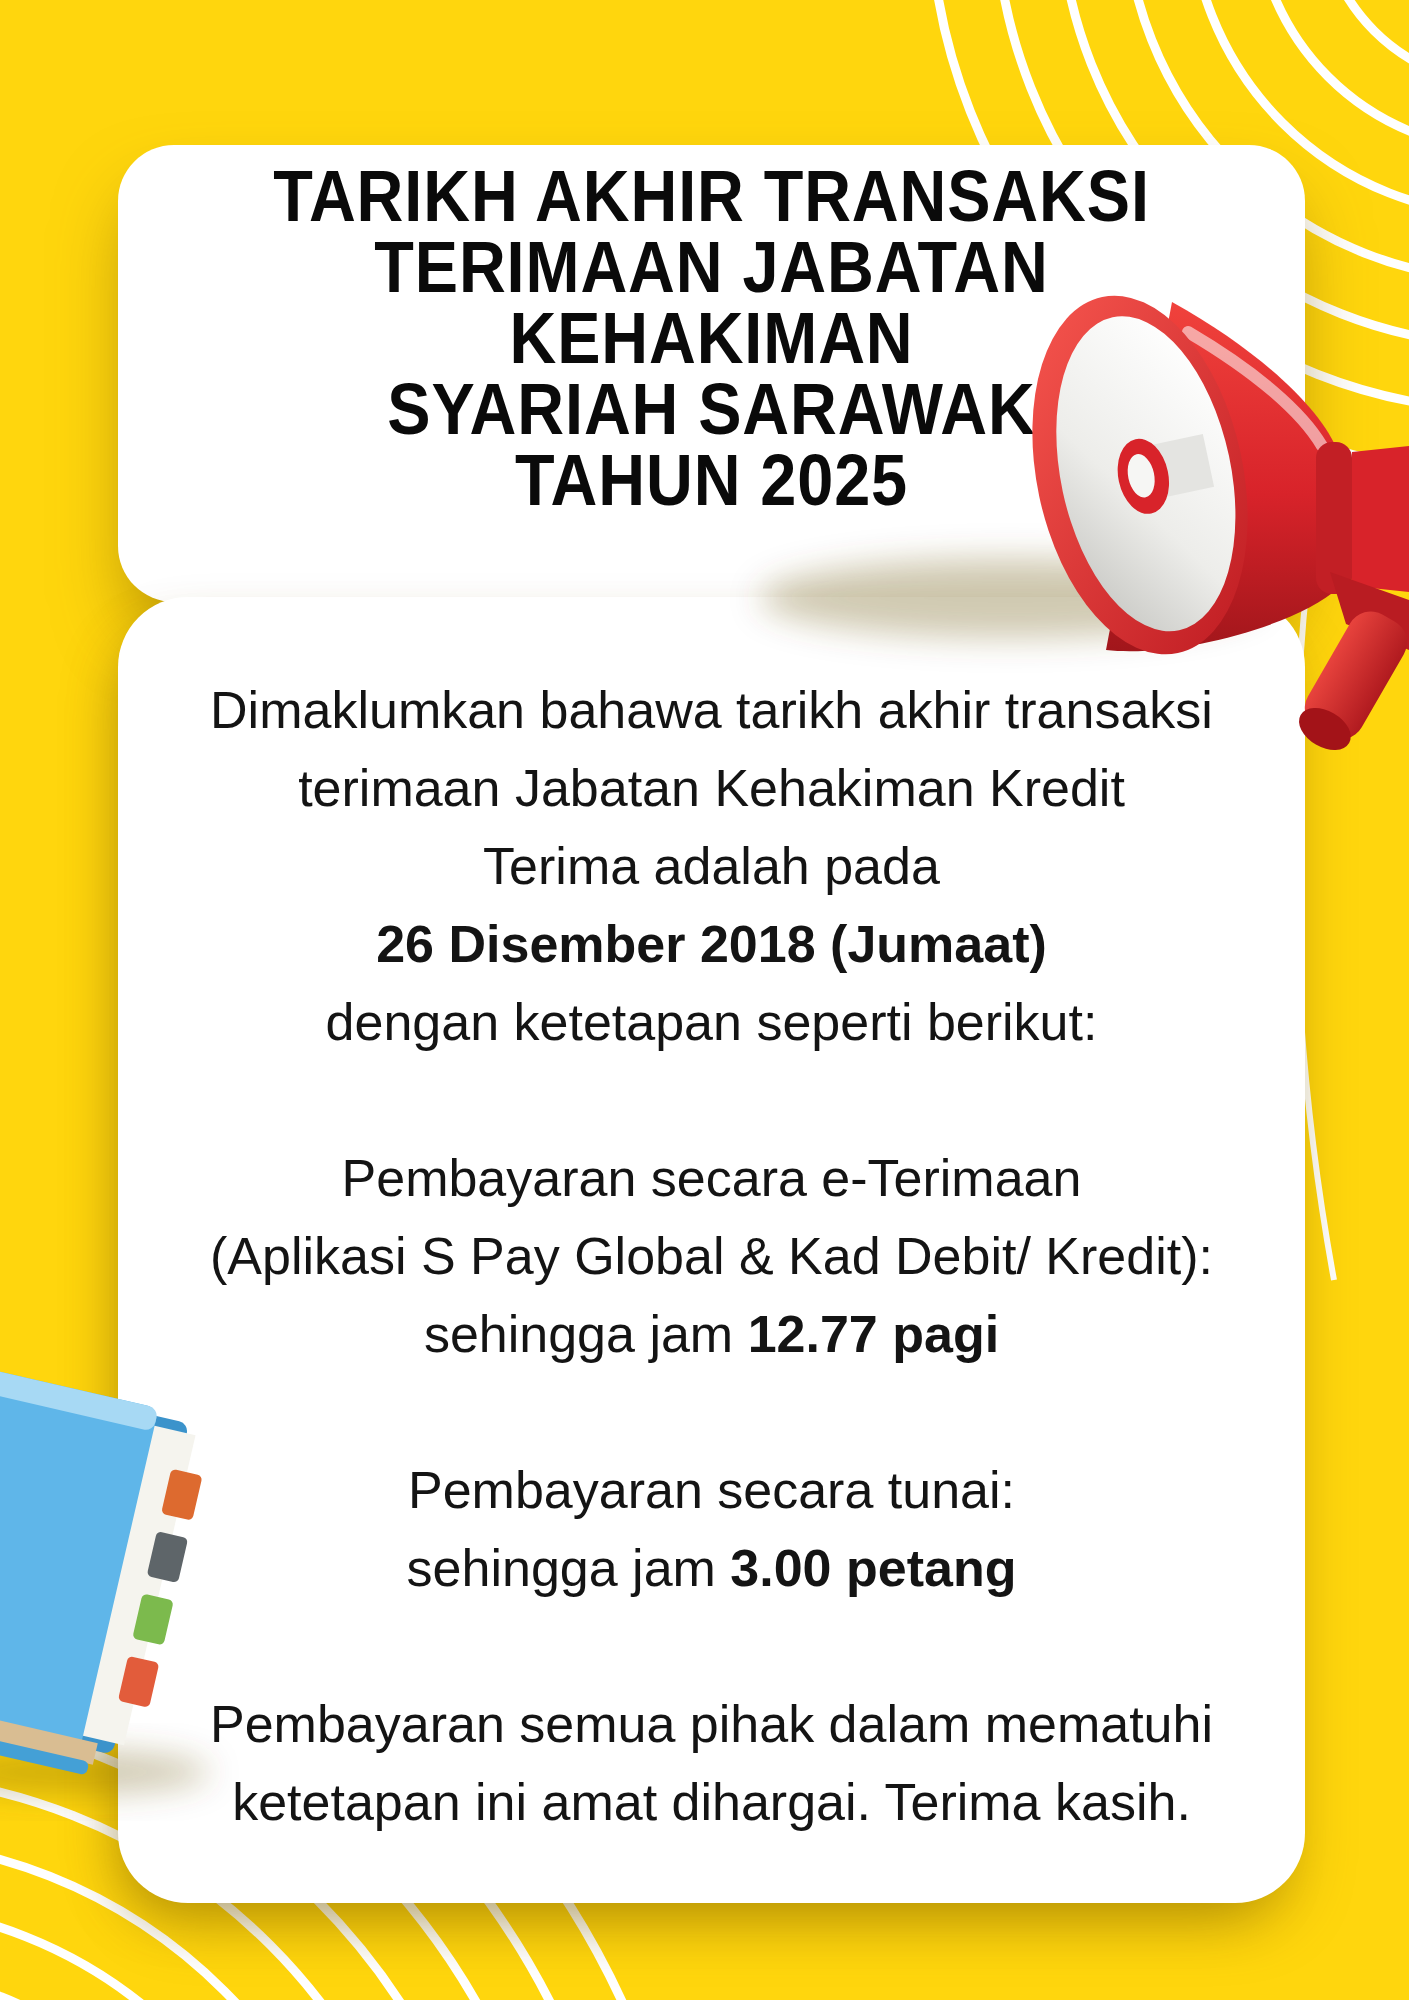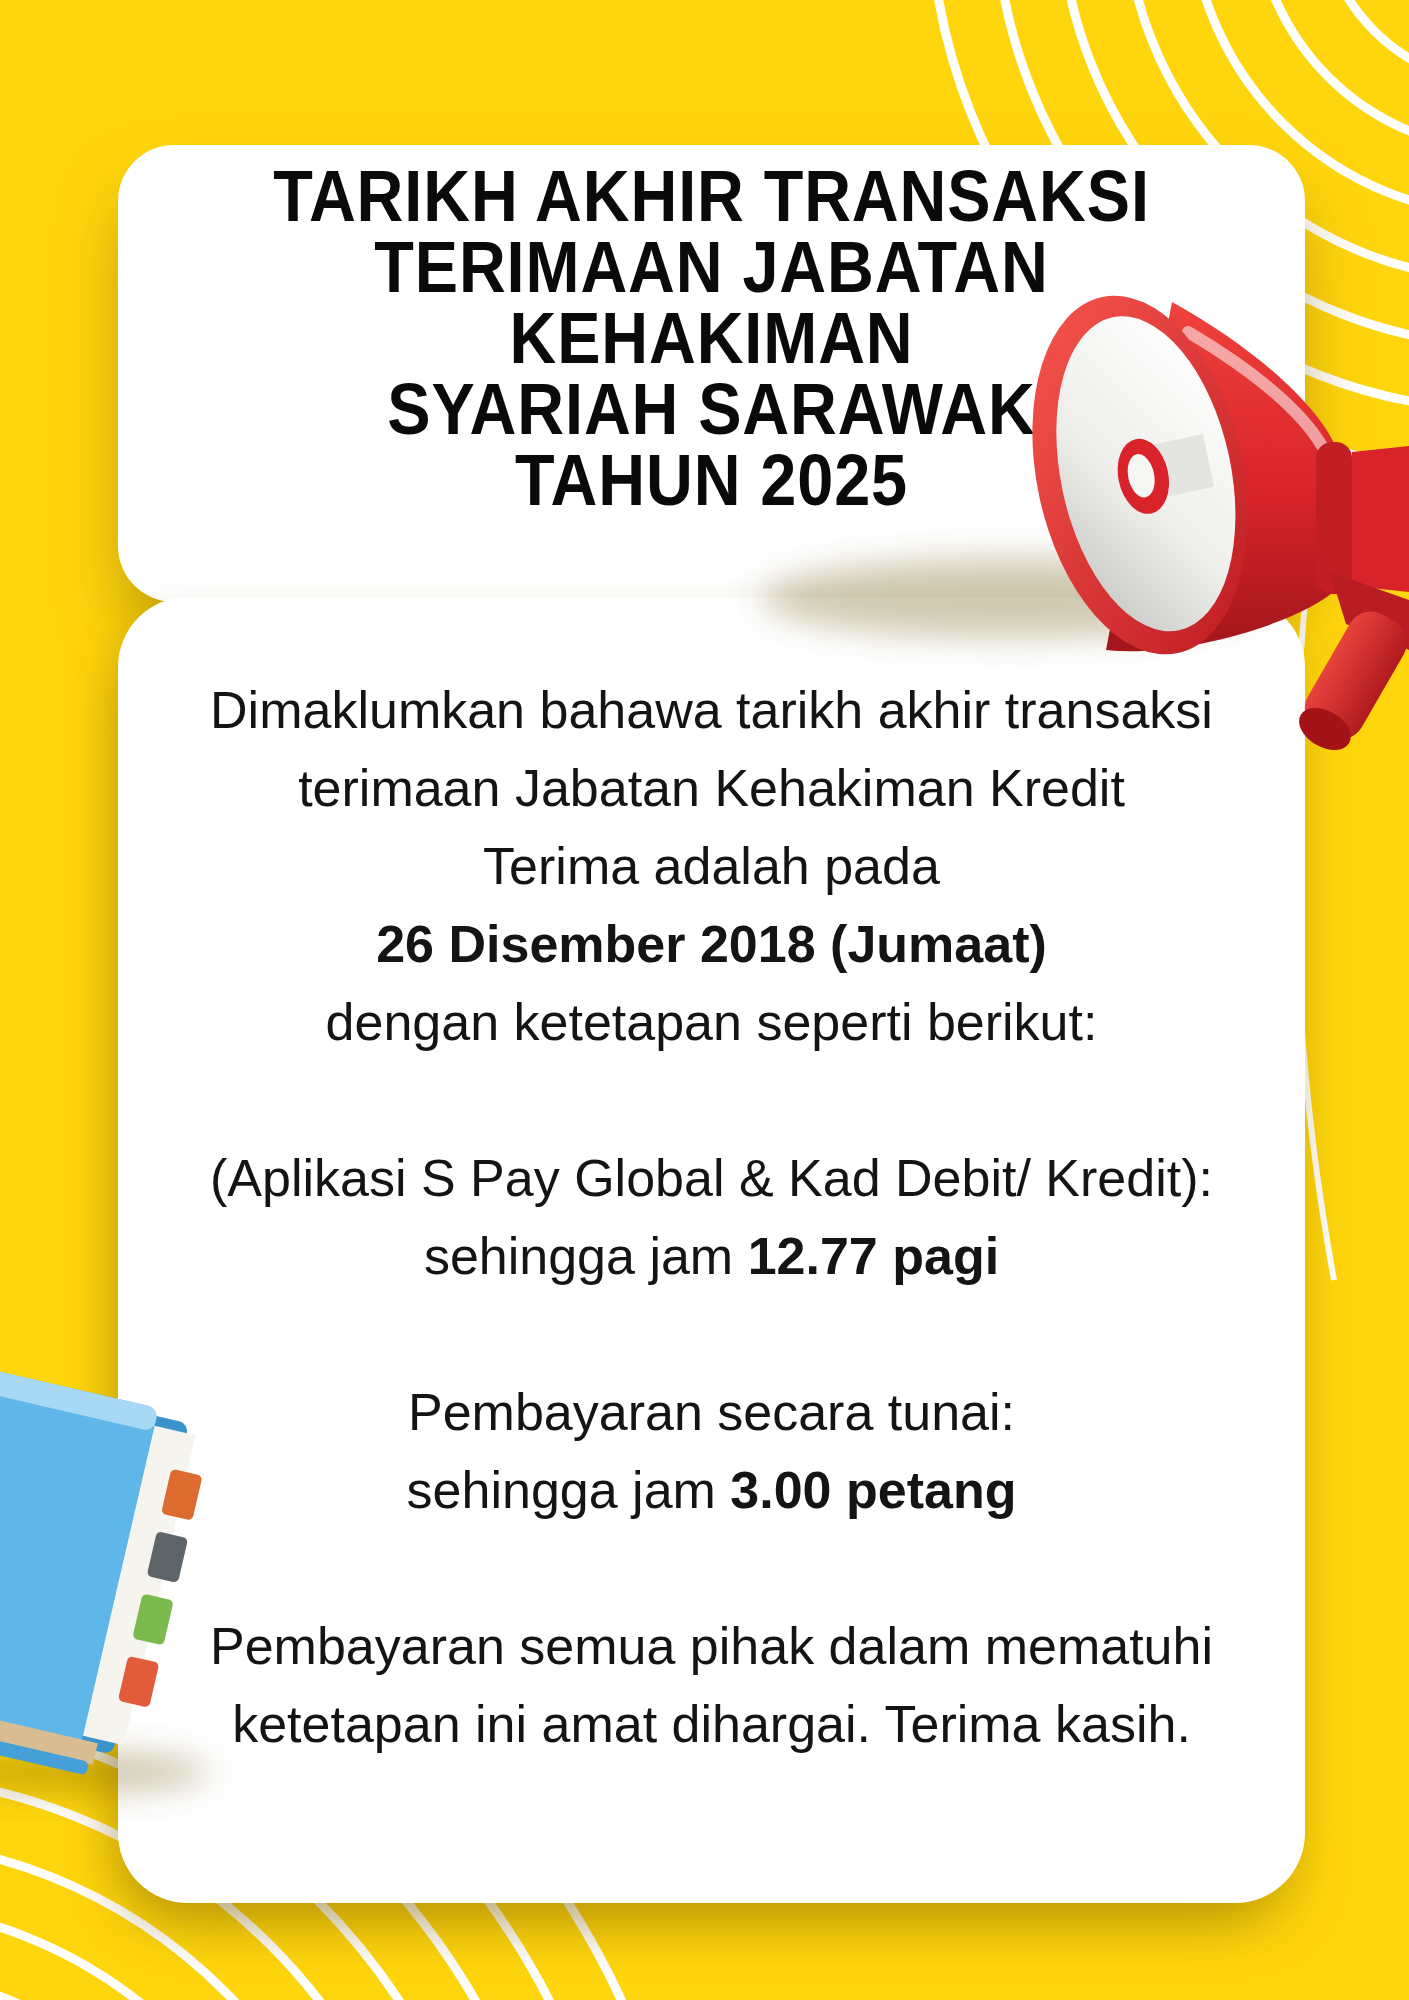--- a/index.html
+++ b/index.html
@@ -107,20 +107,21 @@
 
       <p>
         <span class="line">Dimaklumkan bahawa tarikh akhir transaksi</span>
         <span class="line">terimaan Jabatan Kehakiman Kredit</span>
         <span class="line">Terima adalah pada</span>
         <span class="line bold">26 Disember 2018 (Jumaat)</span>
         <span class="line">dengan ketetapan seperti berikut:</span>
       </p>
 
       <p>
+        <span class="line">Pembayaran secara e-Terimaan</span>
         <span class="line">(Aplikasi S Pay Global &amp; Kad Debit/ Kredit):</span>
         <span class="line"><span>sehingga jam </span><span class="bold">12.77 pagi</span></span>
       </p>
 
       <p>
         <span class="line">Pembayaran secara tunai:</span>
         <span class="line"><span>sehingga jam </span><span class="bold">3.00 petang</span></span>
       </p>
 
       <p>

